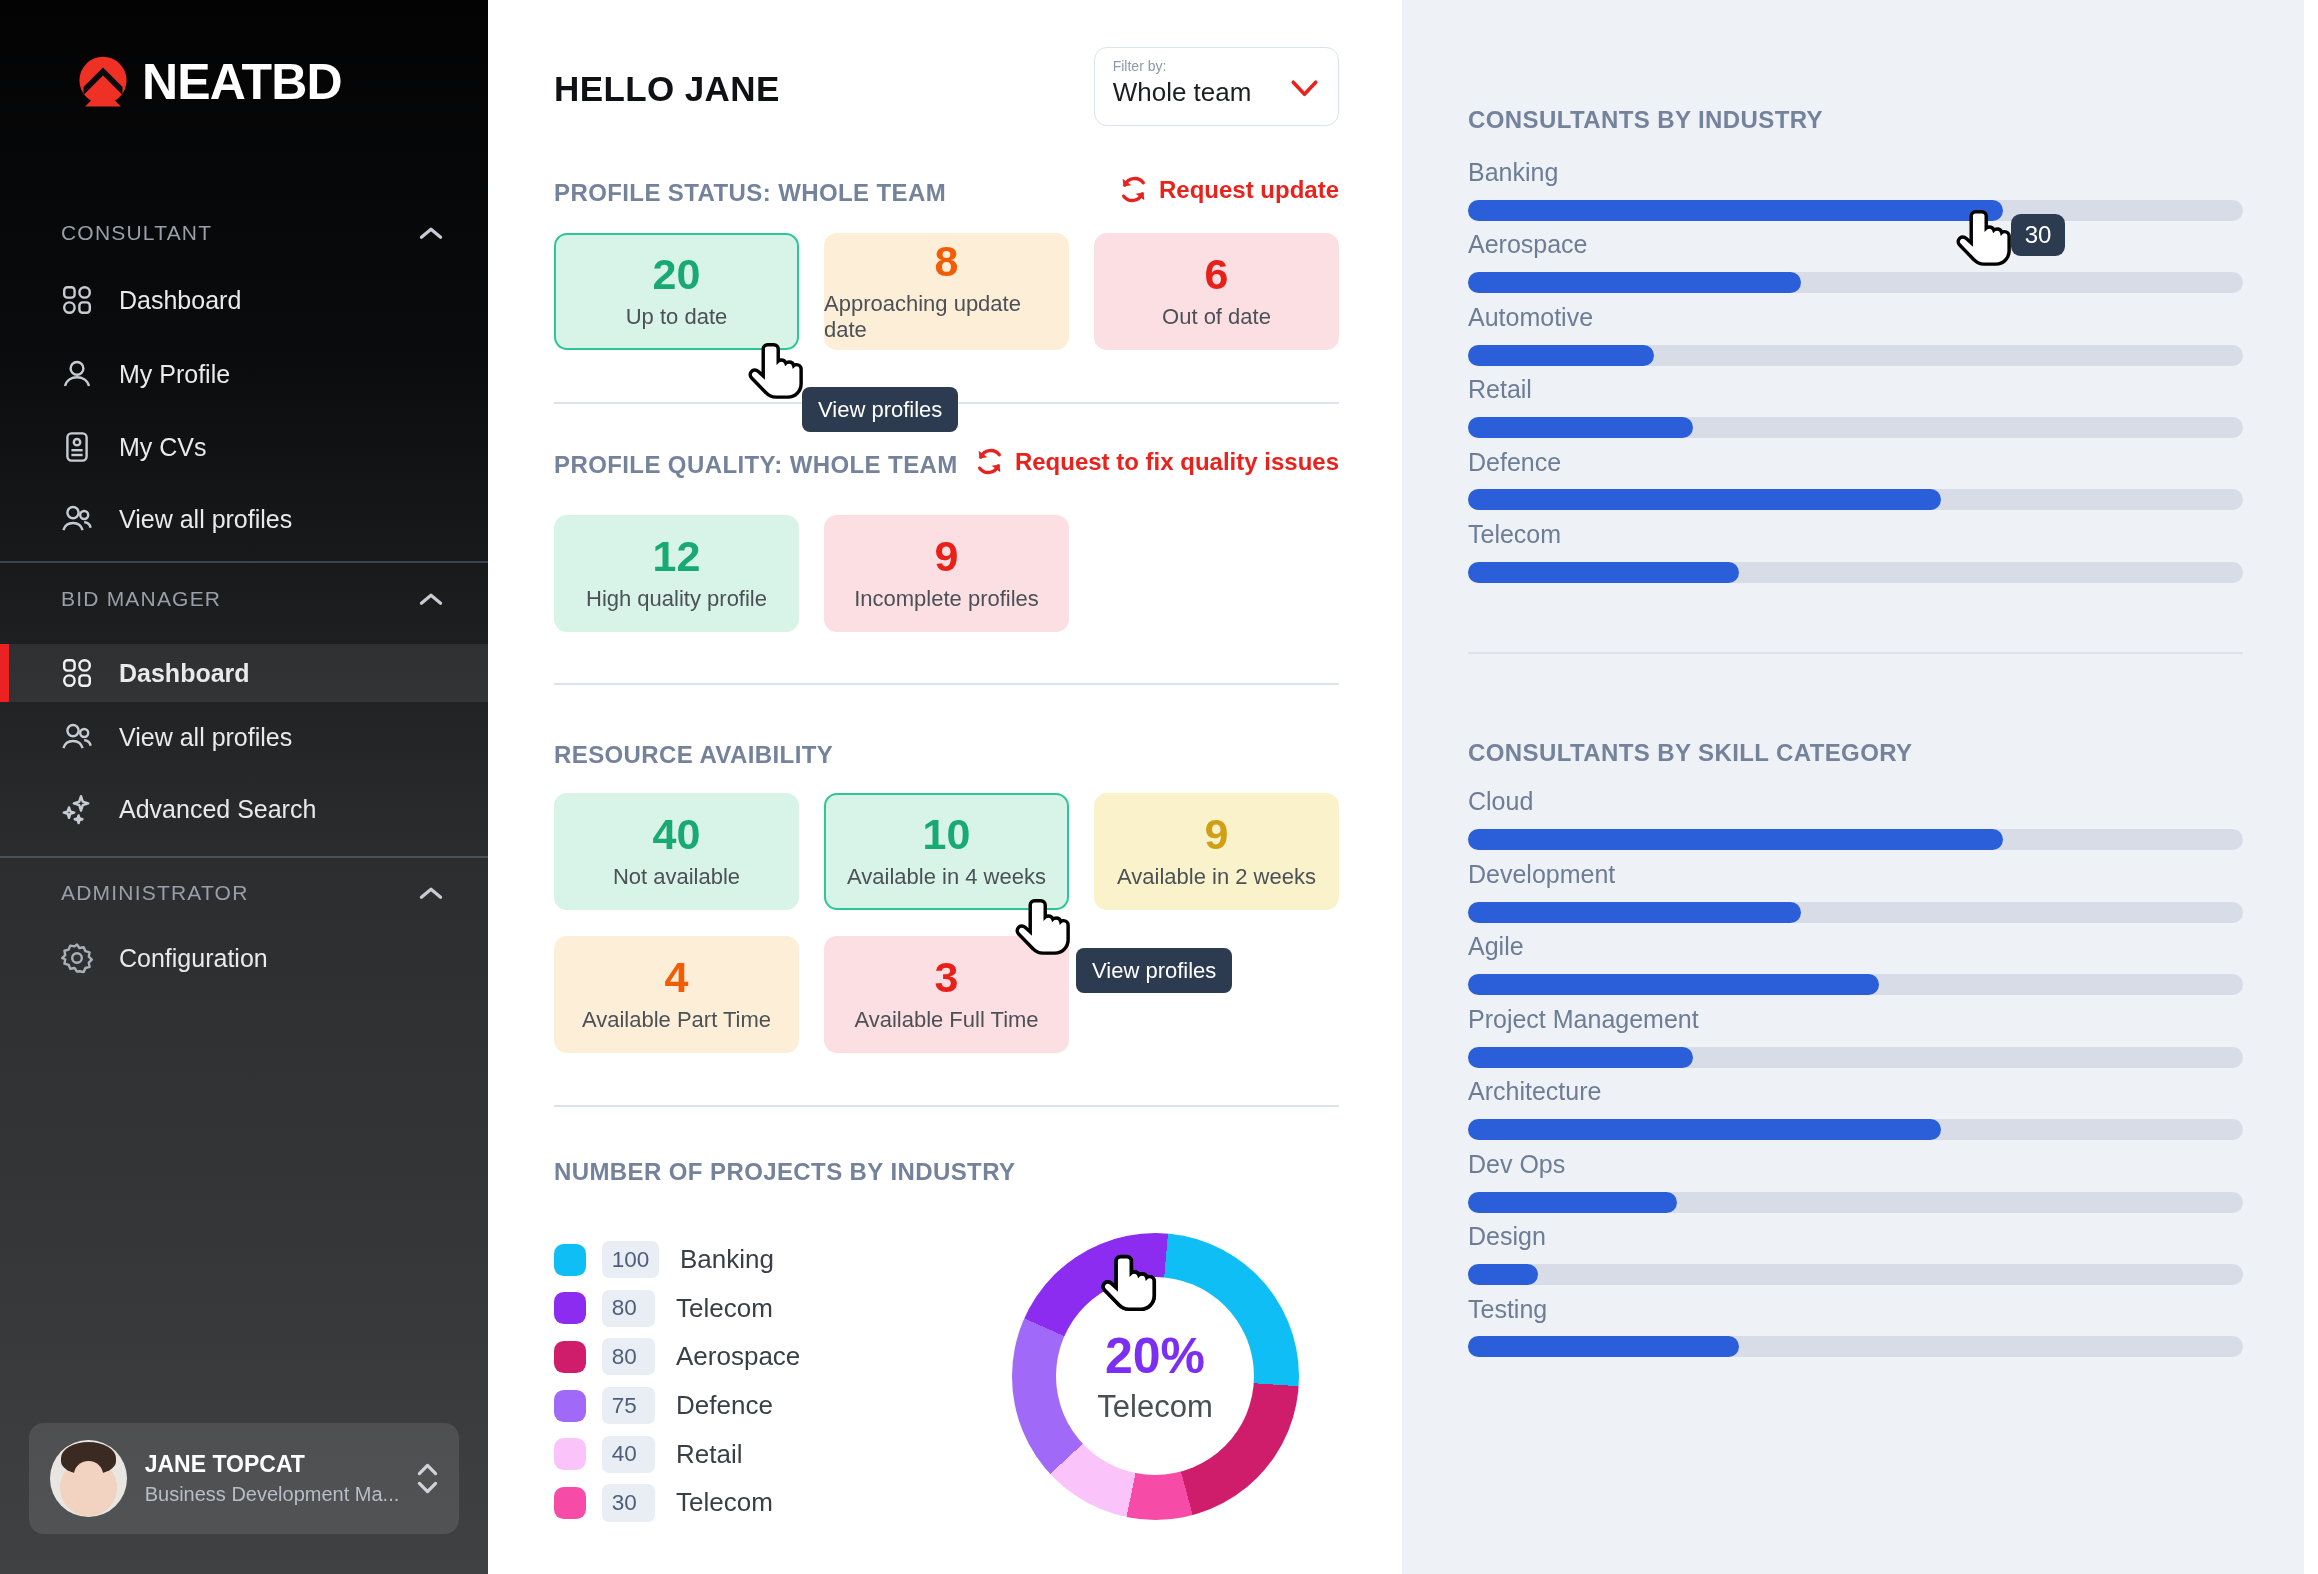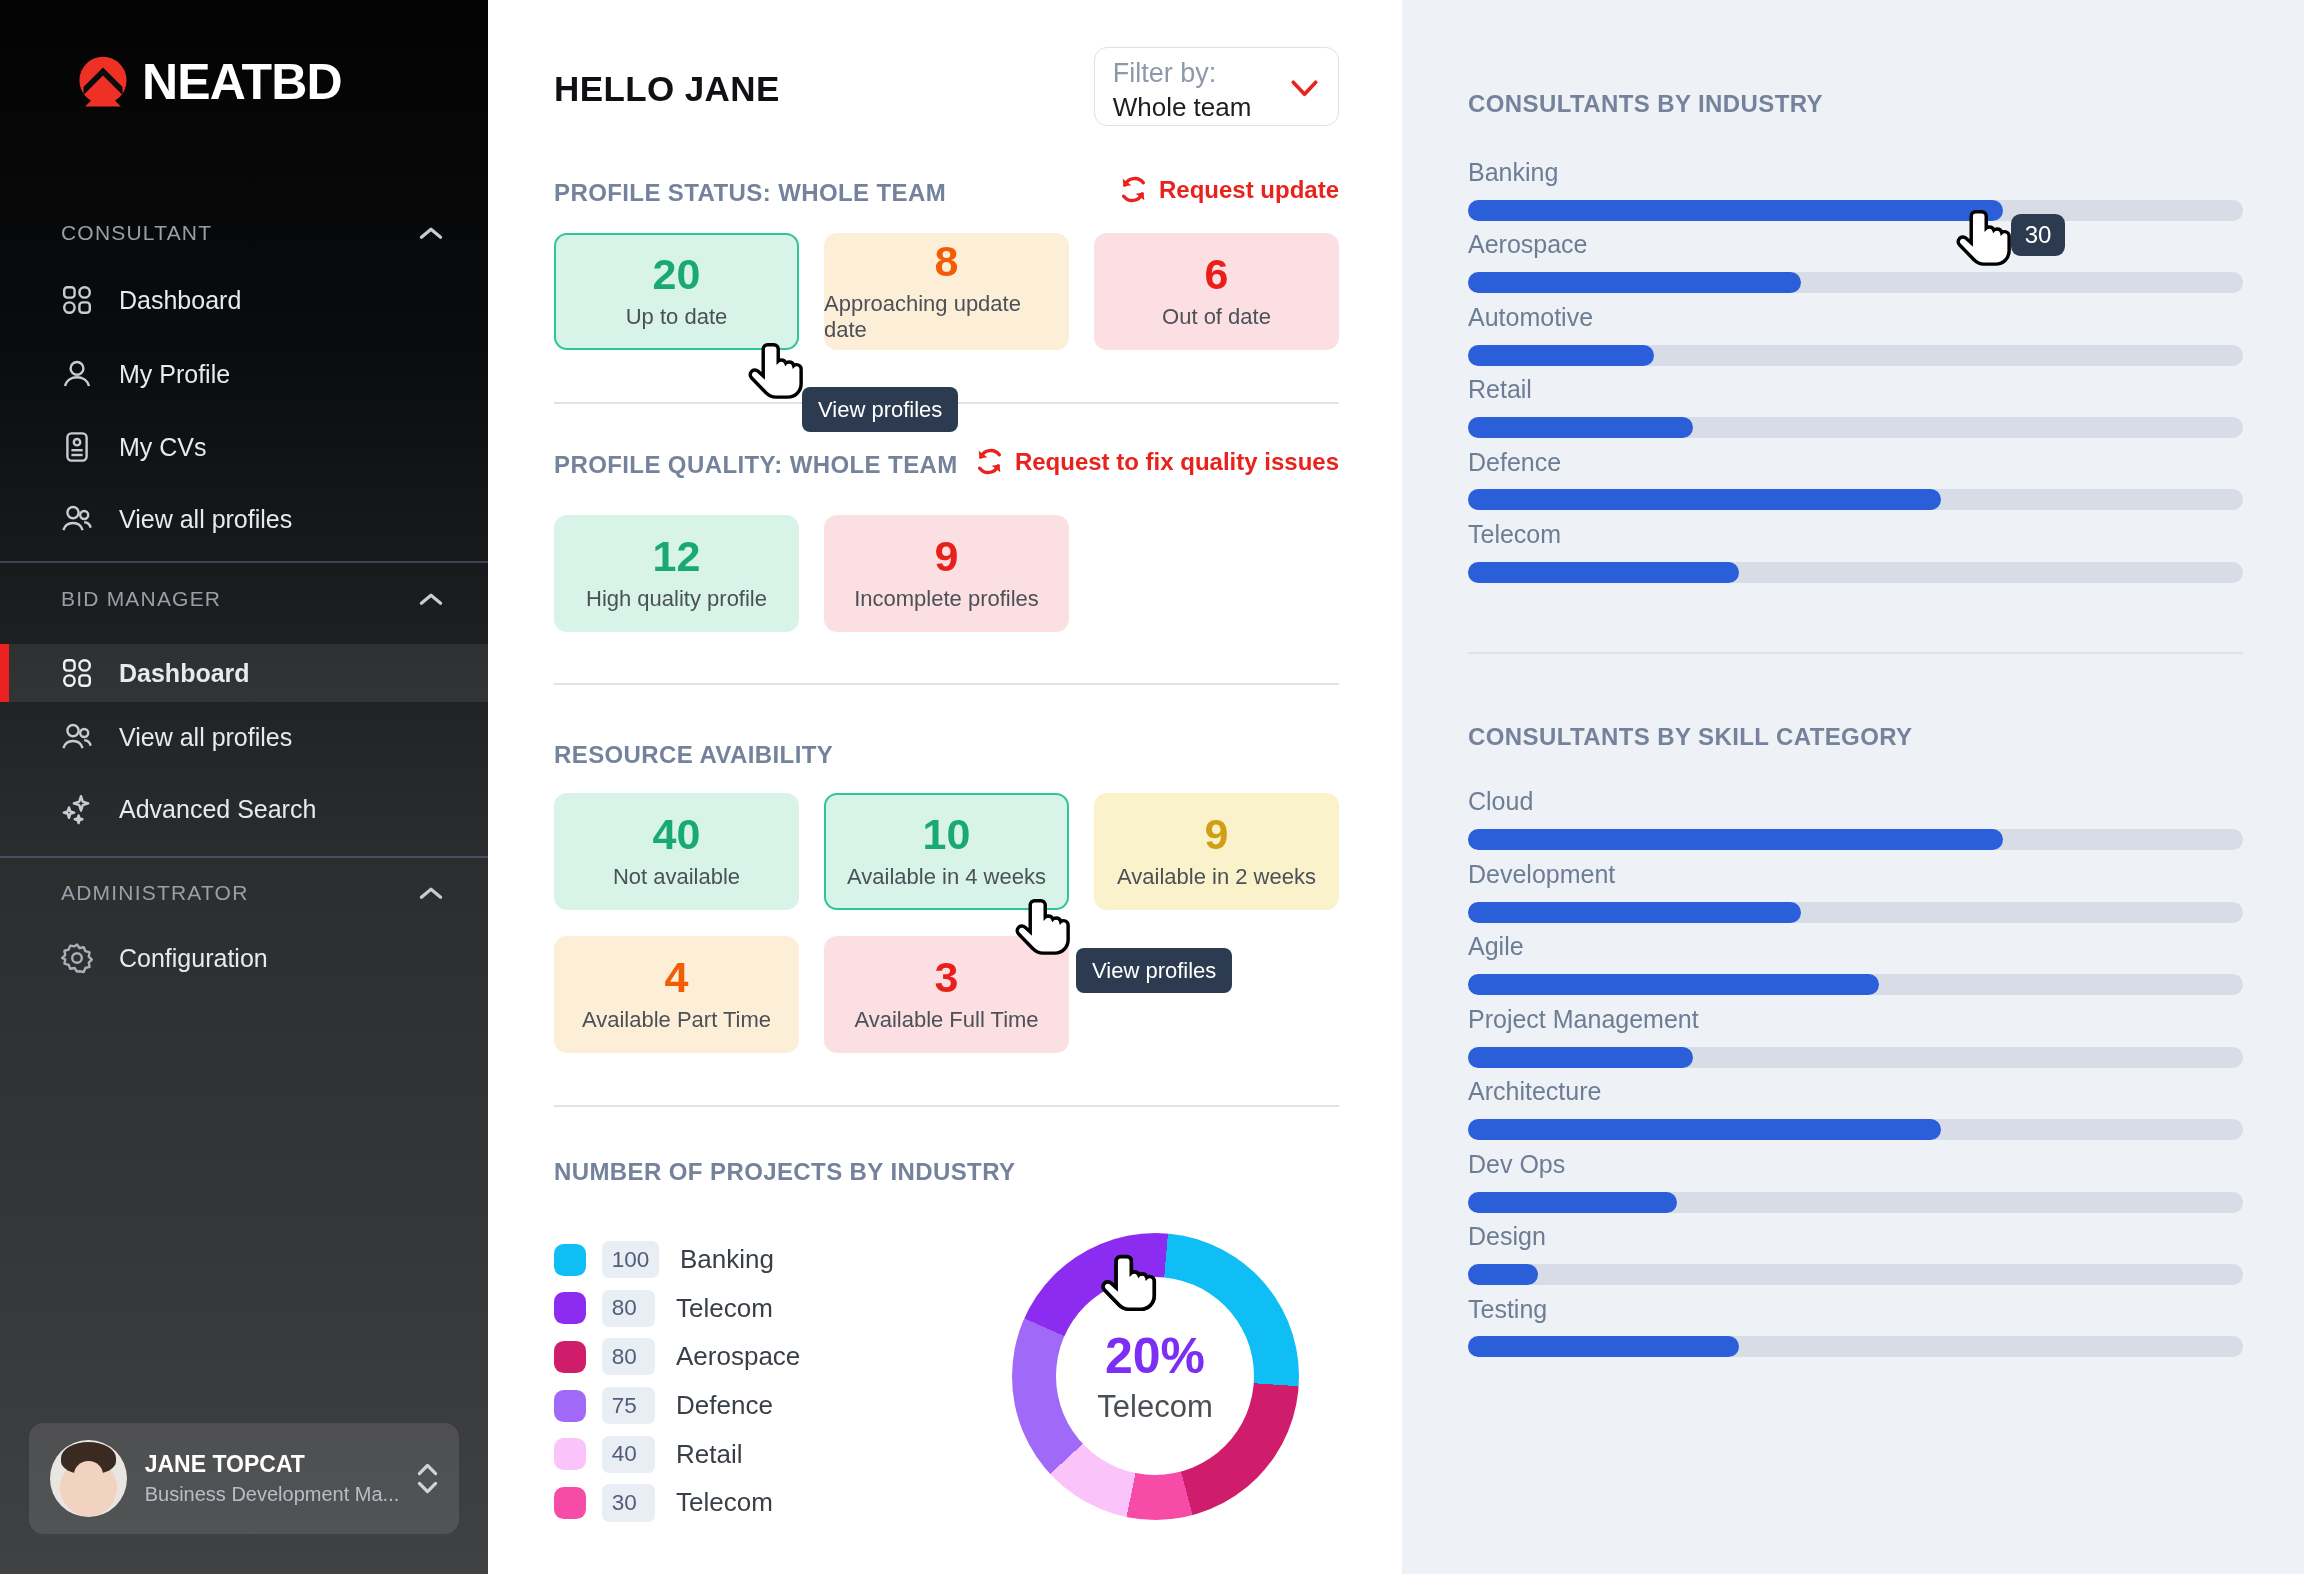--- a/index.html
+++ b/index.html
@@ -28,21 +28,21 @@
   .user-meta { display:flex; flex-direction:column; gap:4.8px; min-width:0; }
   .user-name { color:#ffffff; font-size:23px; font-weight:700; }
   .user-role { color:#b7bec8; font-size:20px; white-space:nowrap; }
   .user-chevrons { margin-left:auto; display:flex; flex-direction:column; gap:4.8px; }
 
   
   .main { position:absolute; left:488px; top:0; width:915px; height:1575px; background:#ffffff; }
   .hello { position:absolute; left:66px; top:69px; font-size:35px; font-weight:800; letter-spacing:0.4px; color:#0f1114; }
   .filter-box { position:absolute; left:606px; top:47px; width:245px; height:79px; background:#fff;
     border:1.6px solid #d9e2ef; border-radius:13px; padding:9.7px 17.7px; cursor:pointer; }
-  .filter-label { font-size:27px; color:#8d99ab; }
+  .filter-label { font-size:14px; color:#8d99ab; }
   .filter-value { font-size:26px; color:#1c1e22; margin-top:3.2px; }
   .filter-chev { position:absolute; right:19.3px; top:31px; }
 
   .sec-title { position:absolute; left:66px; font-size:24px; font-weight:600; letter-spacing:0.4px; color:#74829b; }
   .sec-action { position:absolute; right:64px; display:flex; align-items:center; gap:9.7px;
     font-size:24px; font-weight:600; color:#e8221c; cursor:pointer; }
   .cards-row { position:absolute; left:66px; display:flex; gap:25px; }
   .card { width:245px; height:117px; border-radius:13px; display:flex; flex-direction:column;
     align-items:center; justify-content:center; gap:8px; cursor:pointer; }
   .card .num { font-size:43px; font-weight:700; line-height:1; }
@@ -63,21 +63,21 @@
 
   .donut-wrap { position:absolute; left:524px; top:1233px; width:287px; height:287px; }
   .donut { width:287px; height:287px; border-radius:50%; }
   .donut-hole { position:absolute; left:44px; top:44px; width:198px; height:198px; border-radius:50%;
     background:#ffffff; display:flex; flex-direction:column; align-items:center; justify-content:center; gap:3.2px; }
   .donut-center-value { font-size:50px; font-weight:700; color:#7c2ff2; }
   .donut-center-label { font-size:31px; color:#4a4f55; }
 
   
   .rpanel { position:absolute; left:1402px; top:0; width:902px; height:1575px; background:#eef1f6; }
-  .rp-title { position:absolute; left:66px; font-size:24px; font-weight:600; letter-spacing:0.4px; color:#74829b; }
+  .rp-title { position:absolute; left:66px; font-size:24px; font-weight:600; letter-spacing:0.4px; color:#74829b;margin-top:16px; }
   .bar-label { position:absolute; left:66px; font-size:25px; color:#6d7d95; }
   .bar-track { position:absolute; left:66px; width:775px; height:21px; border-radius:10.5px; background:#d7dce7; cursor:pointer; }
   .bar-fill { height:21px; border-radius:10.5px; background:#2b5fd9; }
   .rp-divider { position:absolute; left:66px; width:775px; height:1.6px; background:#dee3eb; }
 
   
   .tooltip { position:absolute; background:#2c3b50; color:#ffffff; font-size:22px; padding:9.7px 16px;
     border-radius:8px; white-space:nowrap; }
   .tooltip.small { font-size:24px; padding:7.2px 13.7px; border-radius:9.7px; }
   .cursor { position:absolute; pointer-events:none; }

